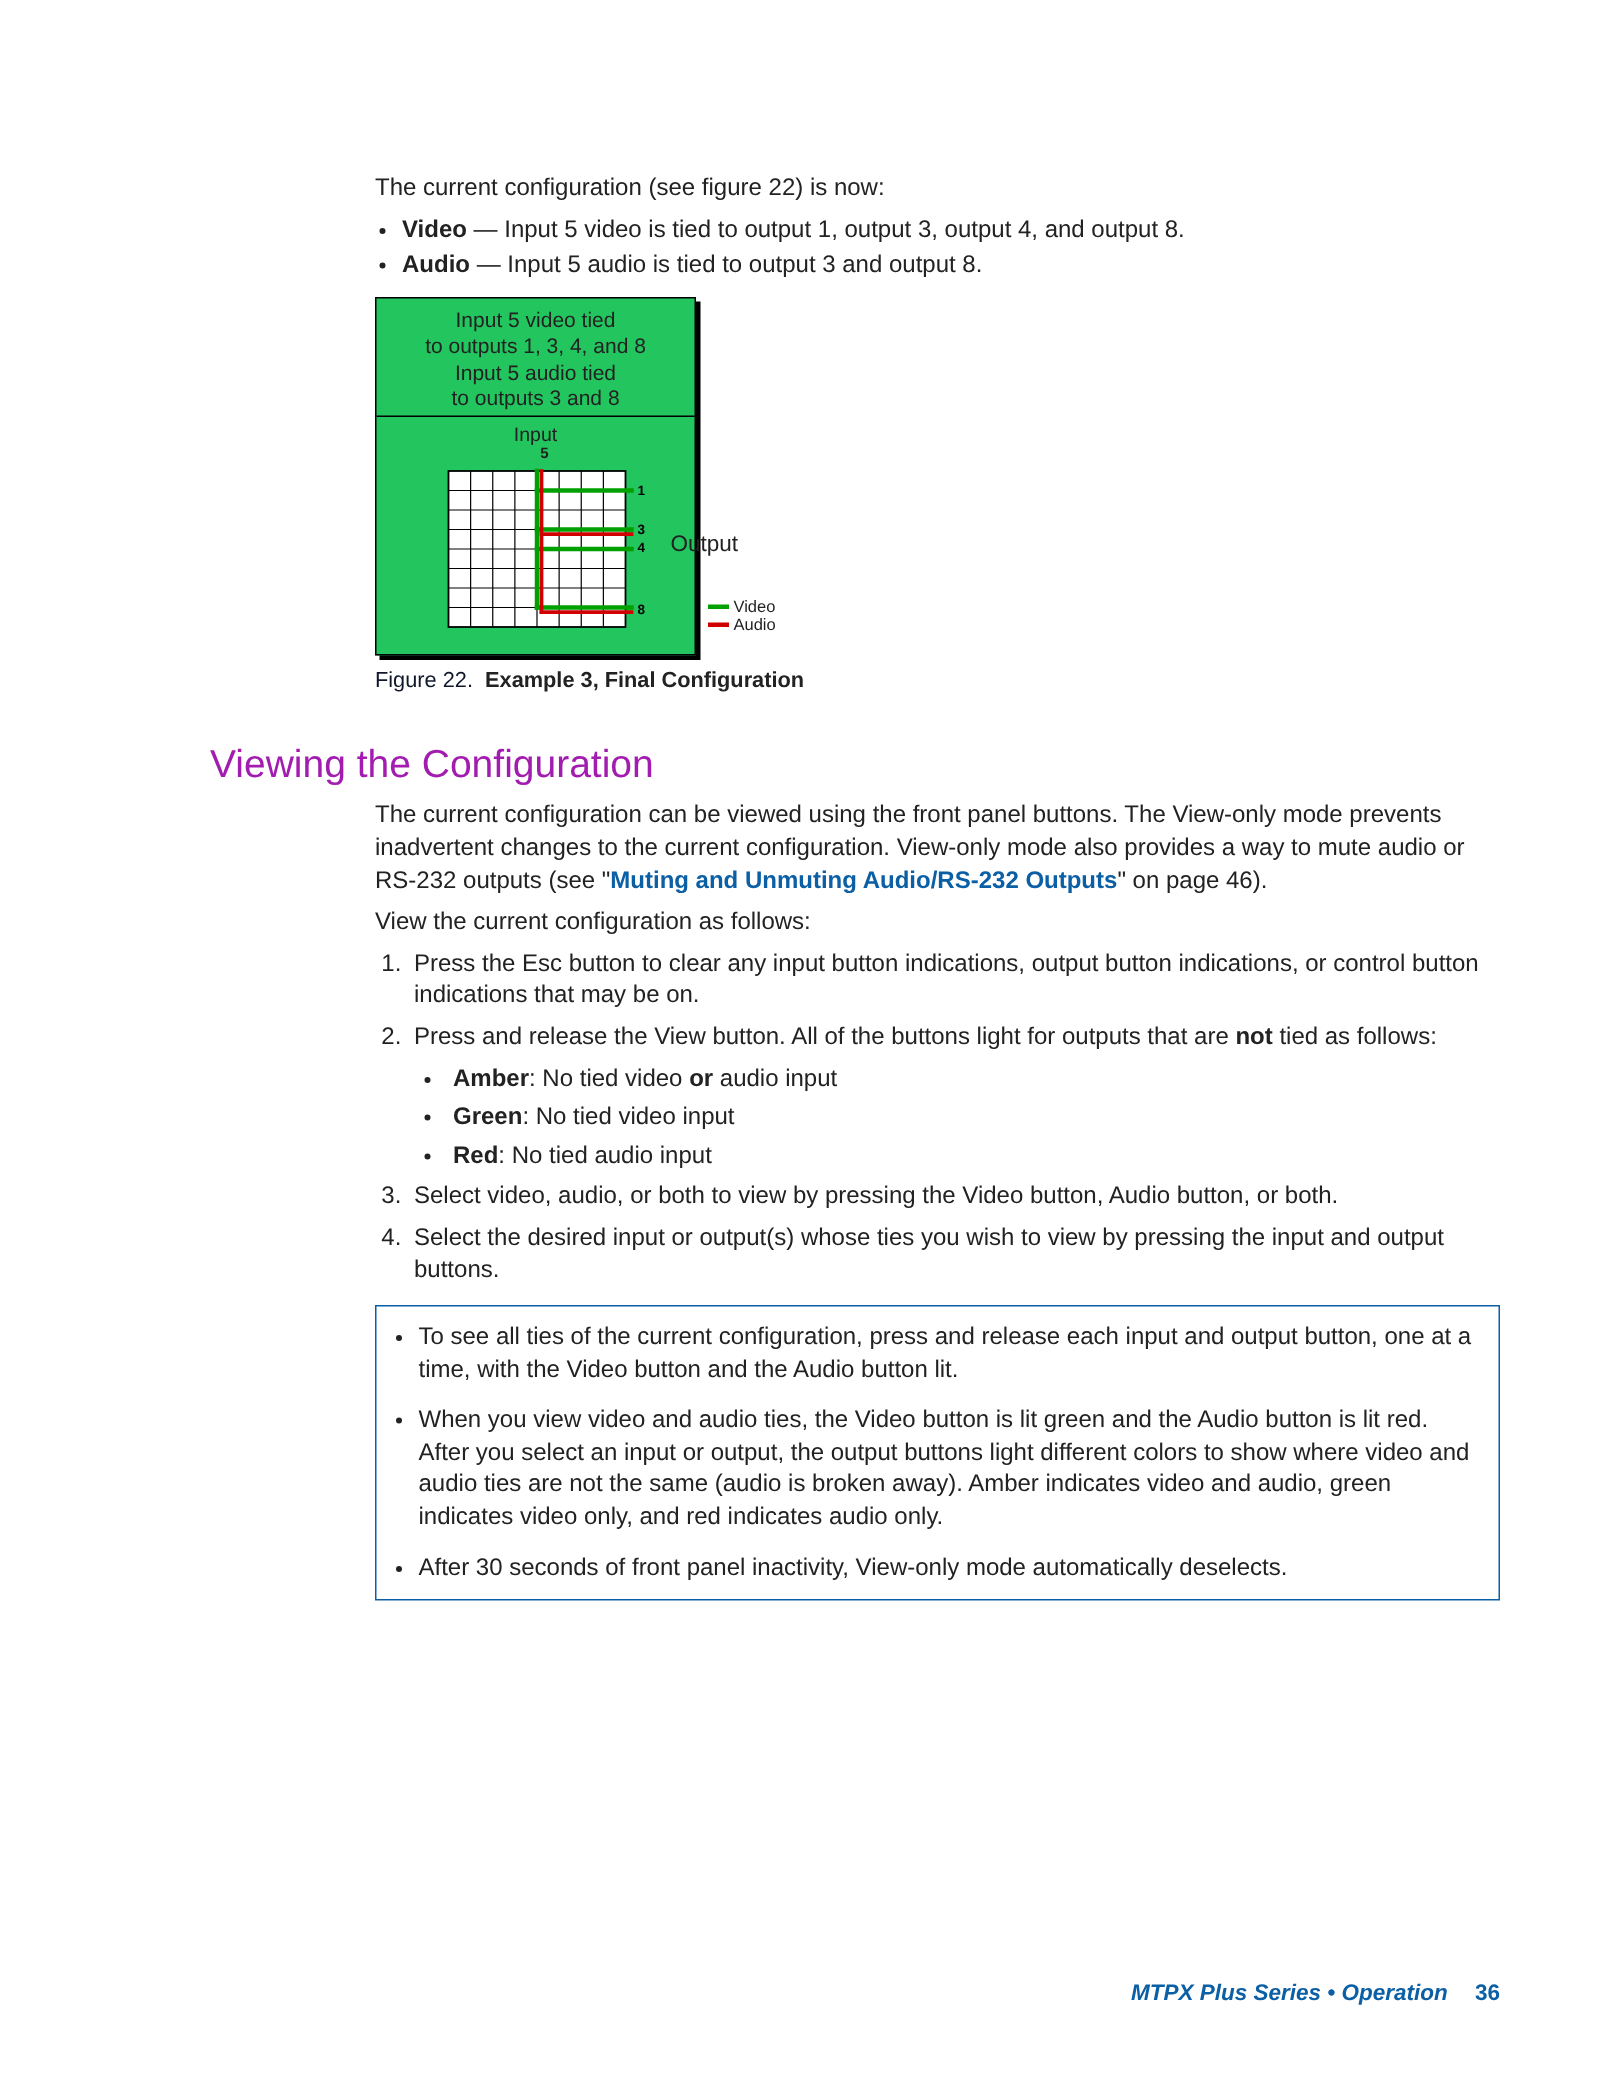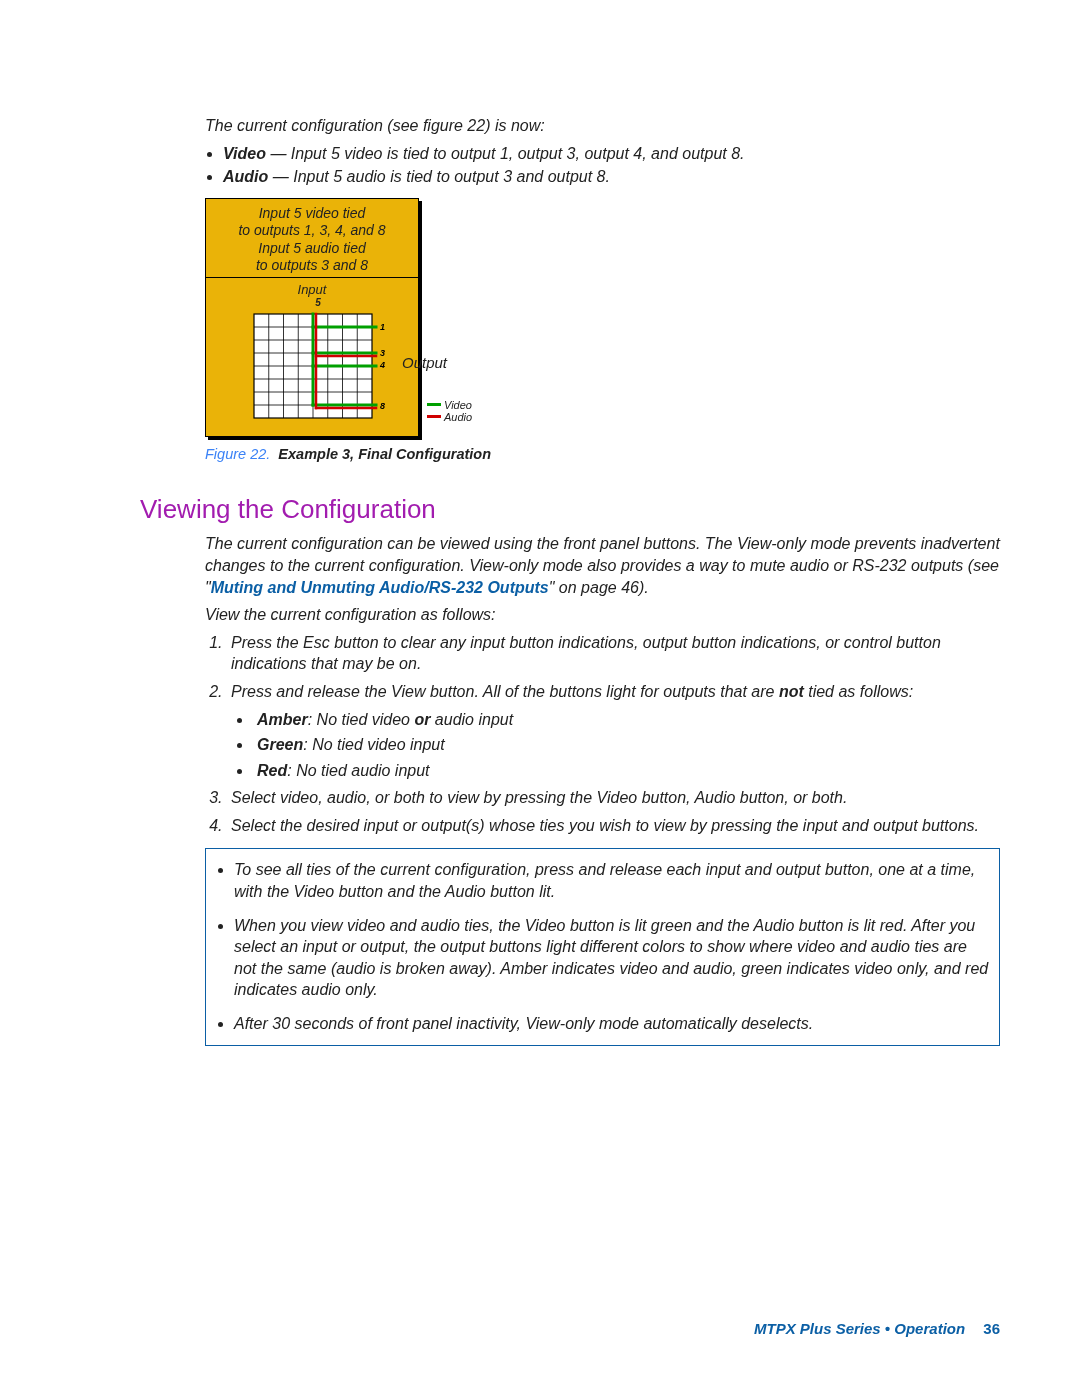--- a/index.html
+++ b/index.html
@@ -11,32 +11,32 @@
     width: 1080px;
     height: 1397px;
     position: relative;
   }
   .page {
     padding: 115px 80px 60px 140px;
     box-sizing: border-box;
     height: 100%;
     position: relative;
   }
-  .content-indent { margin-left: 65px; font-style: italic; }
+  .content-indent { margin-left: 110px; }
   p { margin: 0 0 6px 0; line-height: 1.35; }
   ul.bullets { margin: 4px 0 10px 0; padding-left: 18px; }
   ul.bullets li { margin: 2px 0; line-height: 1.35; }
   .heading-blue {
     color: #a21caf;
     font-size: 26px;
     font-weight: 400;
     margin: 0 0 8px 0;
   }
   .fig-caption { font-size: 14.5px; margin-top: 8px; }
-  .fig-caption .lbl { color: #3b82f6; }
+  .fig-caption .lbl { color: #0f172a; }
   .link-bold { color: #0b5fa5; font-weight: bold; }
   ol.steps { margin: 6px 0 12px 0; padding-left: 22px; line-height:1.35;}
   ol.steps li { margin: 6px 0; padding-left: 4px; }
   ol.steps ul { list-style: disc; padding-left: 22px; margin: 6px 0; }
   ol.steps ul li { margin: 4px 0; }
   .notes-box {
     border: 1px solid #0b5fa5;
     padding: 10px 10px 10px 10px;
     margin-top: 8px;
     display: flex;
@@ -50,21 +50,21 @@
     bottom: 60px; right: 80px;
     font-size: 15px;
   }
   .footer .title { color: #0b5fa5; font-weight: bold; font-style: italic; }
   .footer .pg { color: #0b5fa5; font-weight: bold; margin-left: 14px; }
 
   
   .figure-wrap { display:flex; align-items:flex-end; gap:8px; margin-top:6px;}
   .diagram {
     width: 200px;
-    background: #eab308;
+    background: #22c55e;
     border: 1px solid #000;
     box-shadow: 3px 3px 0 #000;
     padding: 6px 6px 8px 6px;
     text-align:center;
     font-size: 14px;
   }
   .diagram .title-lines { line-height:1.25; margin-bottom:2px;}
   .diagram .hr { border-top:1px solid #000; margin:2px -6px 4px -6px;}
   .grid-area { position:relative; width:160px; height:120px; margin:0 auto; }
   .grid-label-input { font-size:13px; margin-bottom:0px;}

